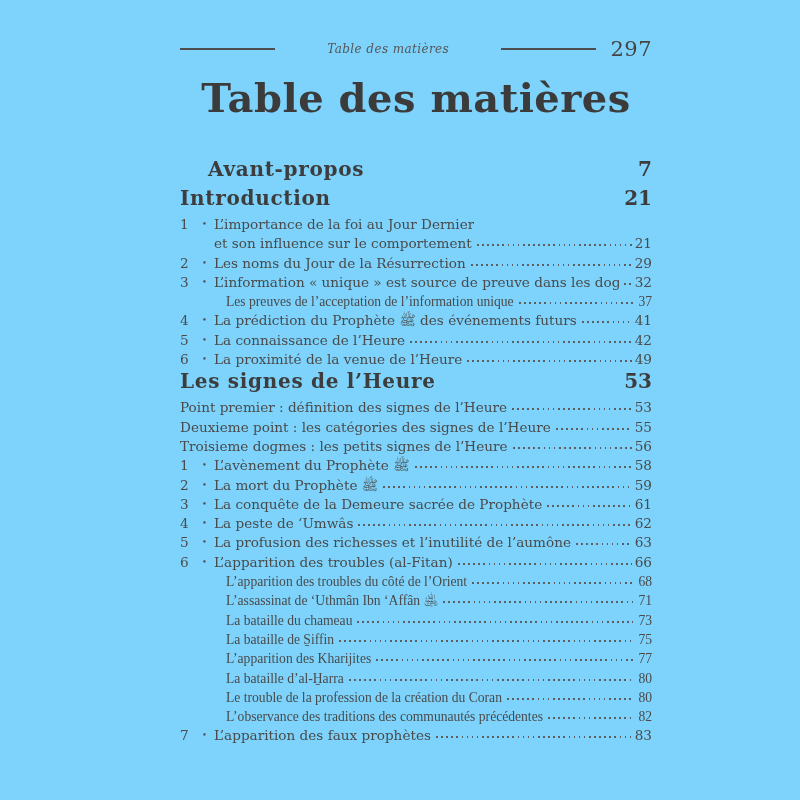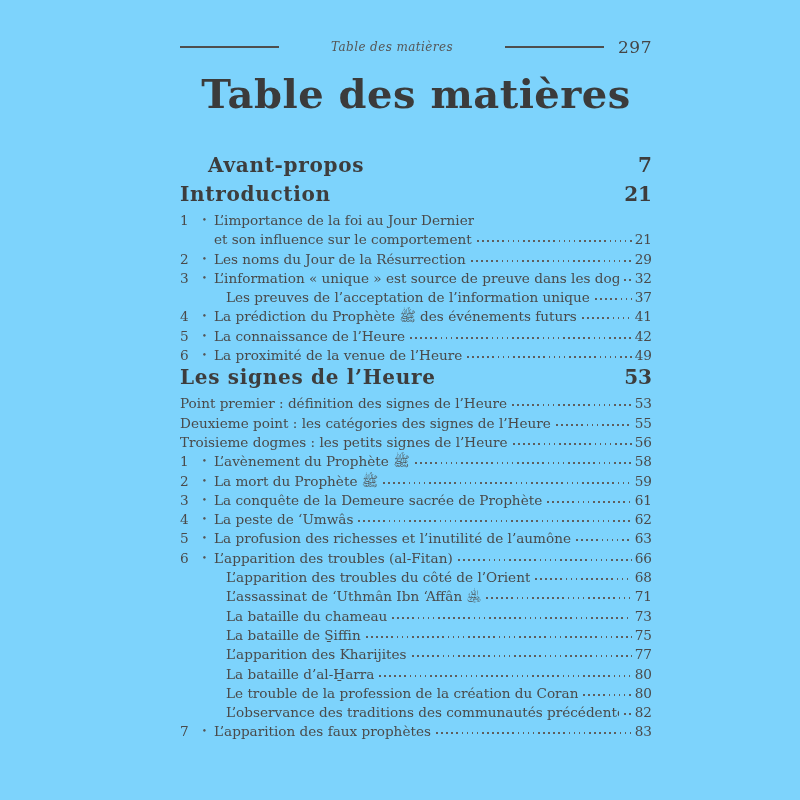--- a/index.html
+++ b/index.html
@@ -11,21 +11,21 @@
   .page{position:absolute;inset:0;background:#7dd3fc;}
   .content{position:absolute;left:180px;top:0;width:472px;}
 
   
   .running-header{
     margin-top:37px;display:flex;align-items:center;
     font-size:12px;color:#565656;
   }
   .rh-rule{flex:1;height:1.4px;background:#4e4e4e;}
   .rh-text{font-style:italic;margin:0 52px;letter-spacing:0.4px;white-space:nowrap;}
-  .rh-page{font-size:17px;color:#454545;margin-left:14px;letter-spacing:0.5px;}
+  .rh-page{font-size:21px;color:#454545;margin-left:14px;letter-spacing:0.5px;}
 
   
   .title{
     margin:16px 0 0 0;text-align:center;
     font-size:40px;font-weight:bold;color:#3b3b3b;
     letter-spacing:0.5px;line-height:1.05;
   }
 
   
   .section{}
@@ -38,21 +38,21 @@
   .sec-page{letter-spacing:0;}
 
   
   .toc-row{
     display:flex;align-items:baseline;
     font-size:13.6px;line-height:19.3px;color:#4a4a4a;
   }
   .num{width:15px;flex:0 0 auto;}
   .bullet{width:19px;flex:0 0 auto;text-align:center;font-size:9px;align-self:center;color:#555;}
   .toc-row.cont{padding-left:34px;}
-  .toc-row.indent{padding-left:46px;}
+  .toc-row.indent{padding-left:46px;font-family:Liberation Serif, serif;}
   .label{white-space:nowrap;flex:0 1 auto;overflow:hidden;text-align:center;}
   .leader{
     flex:1 1 8px;min-width:8px;align-self:baseline;height:2px;
     margin:0 3px 0 5px;transform:translateY(-2px);
     background-image:repeating-linear-gradient(to right,#5e5e5e 0 1.6px,transparent 1.6px 5.1px);
   }
   .page-num{flex:0 0 auto;min-width:16px;text-align:right;}
 </style>
 </head>
 <body>

